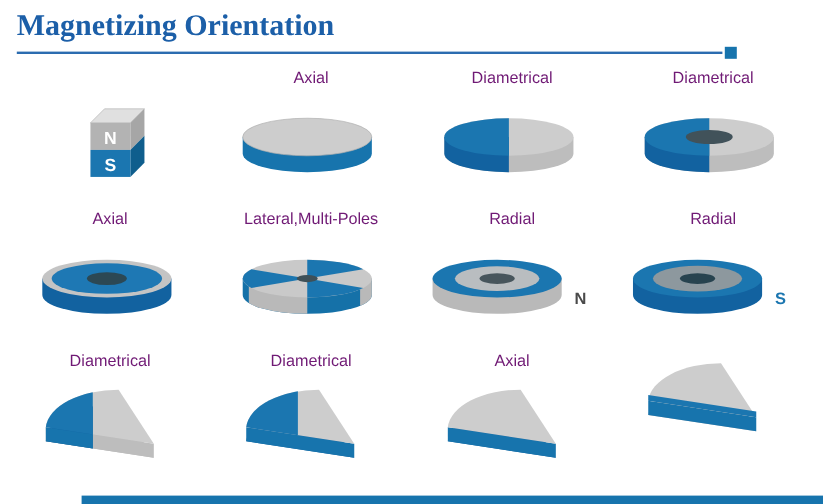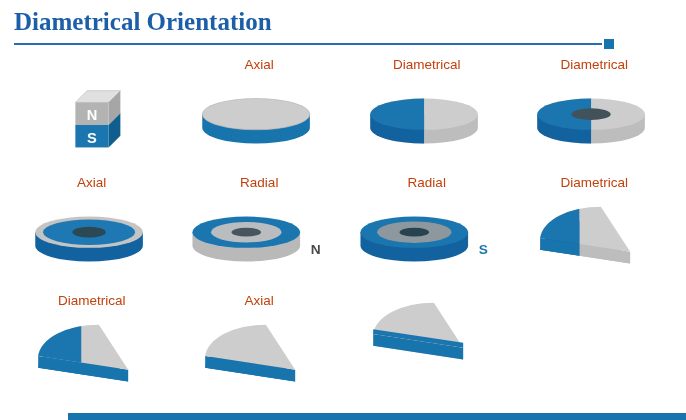--- a/index.html
+++ b/index.html
@@ -9,33 +9,33 @@
   #hdr{padding:8px 14px 0 14px;}
   #hdr .title{font-family:"Liberation Serif",serif;font-weight:bold;font-size:25px;
               color:#1c5fa8;line-height:1.1;}
   .rule-row{display:flex;align-items:center;margin:3px 0 0 0;margin-right:58px;}
   .rule{flex:1;height:2px;background:#2b6cb0;}
   .rule-sq{width:10px;height:10px;background:#1774ad;margin-left:2px;}
   
   #grid{display:grid;grid-template-columns:repeat(4,1fr);grid-template-rows:repeat(3,118px);
         padding:6px 8px 0 8px;}
   .cell{display:flex;flex-direction:column;align-items:center;justify-content:flex-start;}
-  .lbl{height:20px;font-size:13.5px;color:#c2410c;text-align:center;margin-top:2px;}
+  .lbl{height:20px;font-size:13.5px;color:#701a75;text-align:center;margin-top:2px;}
   .gfx{width:156px;height:90px;}
   svg text{font-family:"Liberation Sans",sans-serif;}
   
   #footer-bar{position:absolute;left:68px;right:0;bottom:0;height:7px;background:#1774ad;}
 </style>
 </head>
 <body>
 
 <div id="page">
 
   <div id="hdr">
-    <div class="title">Diametrical Orientation</div>
+    <div class="title">Magnetizing Orientation</div>
     <div class="rule-row">
       <div class="rule"></div>
       <div class="rule-sq"></div>
     </div>
   </div>
 
   <div id="grid">
 
     <div class="cell">
       <div class="lbl"></div>
@@ -96,20 +96,40 @@
     <div class="cell">
       <div class="lbl">Axial</div>
       <svg class="gfx" viewBox="0 0 150 92">
         <path d="M17,38 L17,52 A55,16 0 0 0 127,52 L127,38 Z" fill="#1262a0"></path>
         <ellipse cx="72" cy="38" rx="55" ry="16" fill="#c4c4c4"></ellipse>
         <ellipse cx="72" cy="38" rx="47" ry="13" fill="#1e78b4"></ellipse>
         <ellipse cx="72" cy="38" rx="17" ry="5.5" fill="#2c4854"></ellipse>
       </svg>
     </div>
 
+    <div class="cell">
+      <div class="lbl">Lateral,Multi-Poles</div>
+      <svg class="gfx" viewBox="0 0 150 92">
+        <defs>
+            <clipPath id="clip-lat">
+              <rect x="22" y="0" width="50" height="92"></rect>
+              <rect x="117" y="0" width="33" height="92"></rect>
+            </clipPath>
+          </defs>
+        <path d="M17,38 L17,52 A55,16 0 0 0 127,52 L127,38 Z" fill="#1571a8"></path>
+        <g clip-path="url(#clip-lat)">
+          <path d="M17,38 L17,52 A55,16 0 0 0 127,52 L127,38 Z" fill="#b9b9b9"></path>
+        </g>
+        <ellipse cx="72" cy="38" rx="55" ry="16" fill="#c9c9c9"></ellipse>
+        <path d="M72,38 L119.6,46 A55,16 0 0 1 72,54 Z" fill="#1b76b0"></path>
+        <path d="M72,38 L24.4,46 A55,16 0 0 1 24.4,30 Z" fill="#1b76b0"></path>
+        <path d="M72,38 L72,22 A55,16 0 0 1 119.6,30 Z" fill="#1b76b0"></path>
+        <ellipse cx="72" cy="38" rx="9" ry="3" fill="#3e5058"></ellipse>
+      </svg>
+    </div>
 
     <div class="cell">
       <div class="lbl">Radial</div>
       <svg class="gfx" viewBox="0 0 150 92">
         <path d="M7,38 L7,52 A55,16 0 0 0 117,52 L117,38 Z" fill="#b9b9b9"></path>
         <ellipse cx="62" cy="38" rx="55" ry="16" fill="#1b76b0"></ellipse>
         <ellipse cx="62" cy="38" rx="36" ry="10.5" fill="#b9bdc0"></ellipse>
         <ellipse cx="62" cy="38" rx="15" ry="4.5" fill="#47555c"></ellipse>
         <text x="128" y="60" font-size="14" font-weight="bold" fill="#4a4a4a">N</text>
       </svg>

